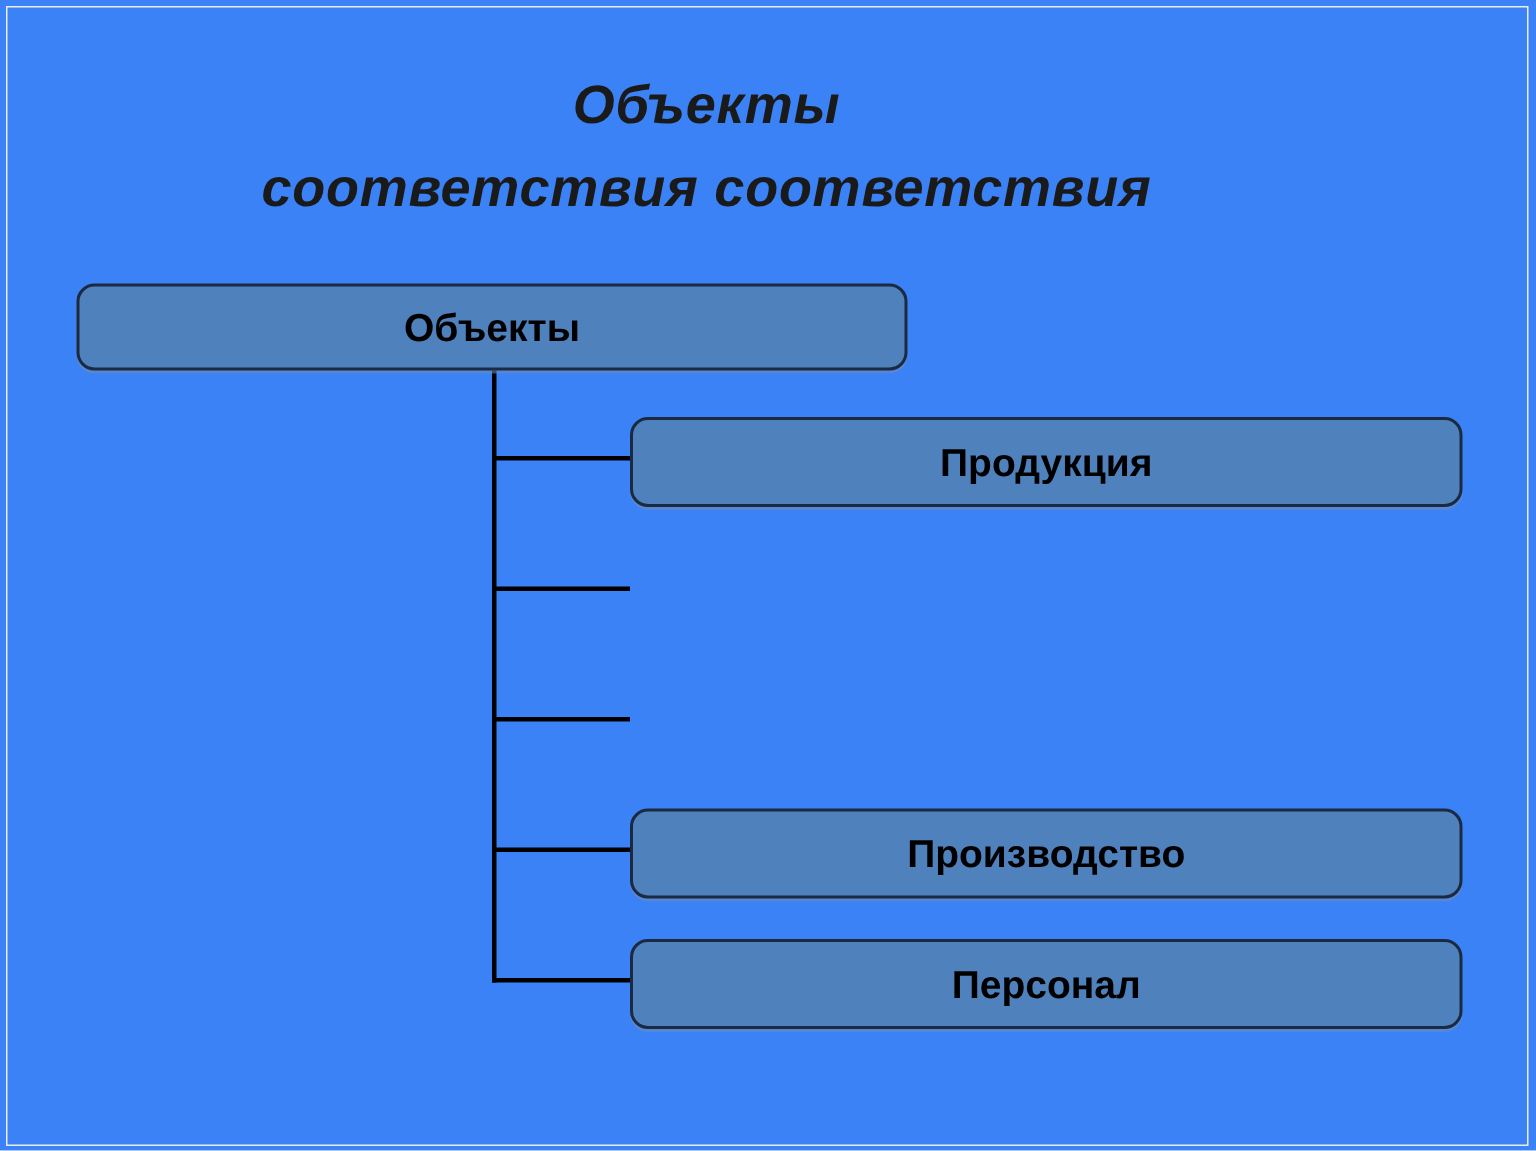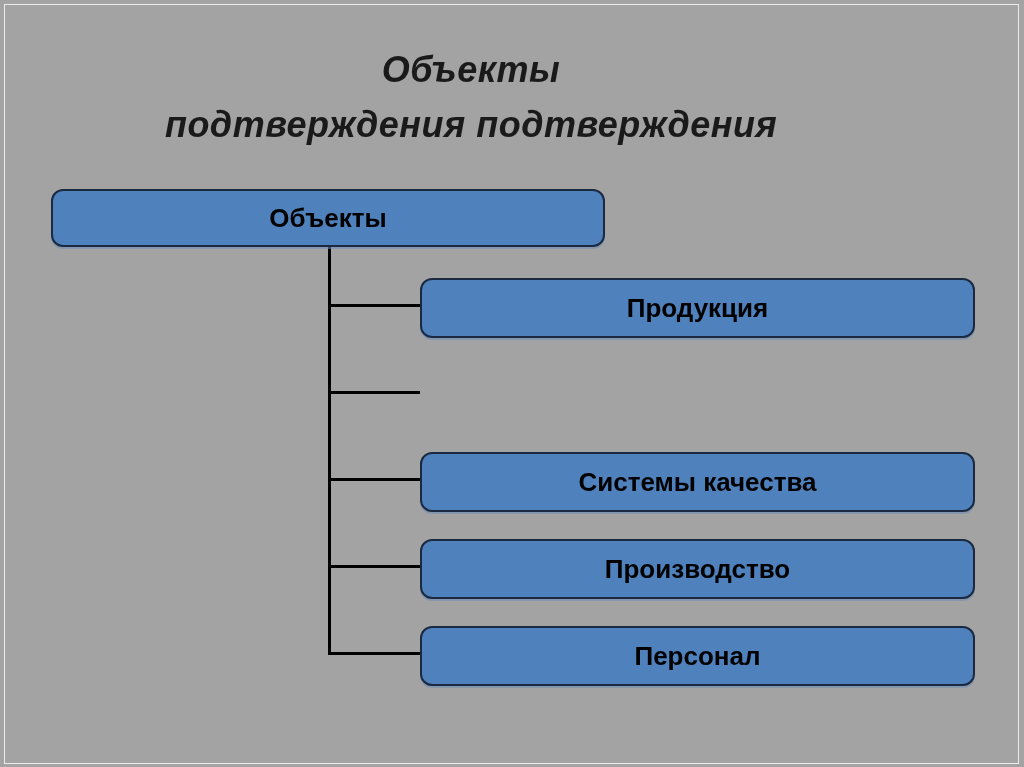--- a/index.html
+++ b/index.html
@@ -5,21 +5,21 @@
   html, body {
     margin: 0;
     padding: 0;
     background: #ffffff;
     font-family: "Liberation Sans", sans-serif;
   }
   .canvas {
     position: relative;
     width: 1024px;
     height: 767px;
-    background: #a3a3a3;
+    background: #3b82f6;
     overflow: hidden;
   }
   
   .slide-frame {
     position: absolute;
     left: 4px;
     top: 4px;
     right: 5px;
     bottom: 3px;
     border: 1px solid #ececec;
@@ -79,32 +79,31 @@
     width: 92px;
     height: 3px;
   }
 </style>
 </head>
 <body>
 
 <div class="canvas">
   <div class="slide-frame"></div>
 
-  <h1 class="title"><span>Объекты</span><br><span>подтверждения подтверждения</span></h1>
+  <h1 class="title"><span>Объекты</span><br><span>соответствия соответствия</span></h1>
 
   <div class="connector trunk"></div>
   <div class="connector branch" style="top:304px"></div>
   <div class="connector branch" style="top:391px"></div>
   <div class="connector branch" style="top:478px"></div>
   <div class="connector branch" style="top:565px"></div>
   <div class="connector branch" style="top:652px"></div>
 
   <div class="node root">Объекты</div>
 
   <div class="node child" style="top:278px">Продукция</div>
 
 
-  <div class="node child" style="top:452px">Системы качества</div>
 
   <div class="node child" style="top:626px">Персонал</div>
 
   <div class="node child" style="top:539px">Производство</div>
 </div>
 
 </body></html>

